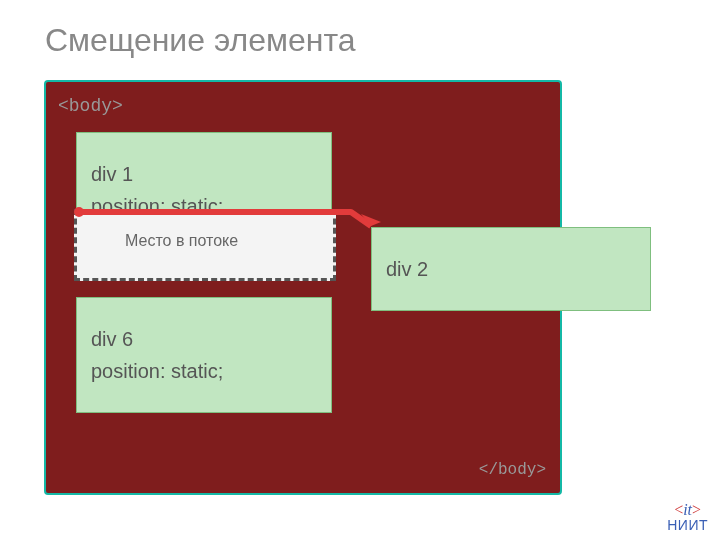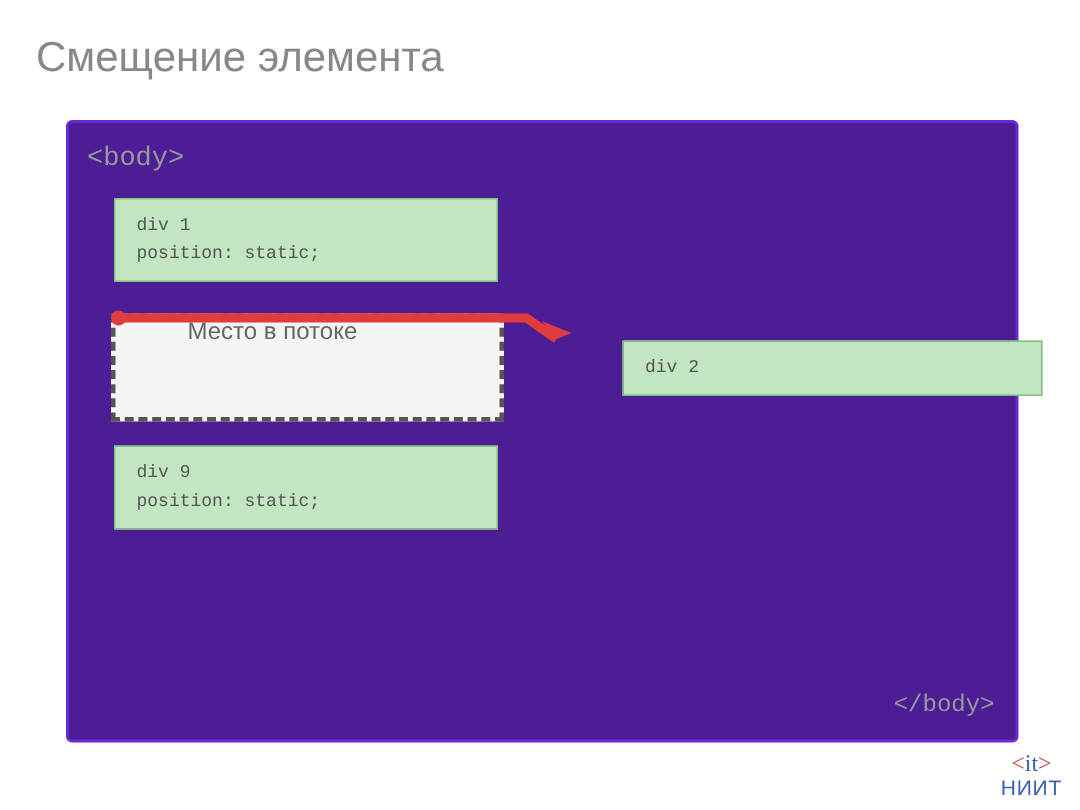--- a/index.html
+++ b/index.html
@@ -5,34 +5,34 @@
   * { box-sizing: border-box; margin: 0; padding: 0; }
   body {
     width: 720px;
     height: 540px;
     background: #fff;
     font-family: Arial, Helvetica, sans-serif;
     position: relative;
     overflow: hidden;
   }
   .slide-title {
-    font-size: 28px;
+    font-size: 32px;
     color: #888;
     font-weight: 400;
-    padding: 22px 0 0 24px;
+    padding: 22px 0 0 45px;
   }
   .body-frame {
     position: absolute;
     left: 44px;
     top: 80px;
-    width: 635px;
+    width: 518px;
     height: 415px;
-    border: 2px solid #6d28d9;
+    border: 2px solid #14b8a6;
     border-radius: 4px;
-    background: #4c1d95;
+    background: #7f1d1d;
   }
   .body-open {
     position: absolute;
     left: 12px;
     top: 14px;
     font-family: "Courier New", monospace;
     font-size: 18px;
     color: #999;
   }
   .body-close {
@@ -40,39 +40,39 @@
     right: 14px;
     bottom: 14px;
     font-family: "Courier New", monospace;
     font-size: 16px;
     color: #999;
   }
   .box {
     position: absolute;
     background: #c1e6c1;
     border: 1px solid #7fbf7f;
-    font-family: Liberation Mono, monospace;
-    font-size: 12px;
+    font-family: Liberation Sans, sans-serif;
+    font-size: 20px;
     color: #555;
-    padding: 8px 14px;
+    padding: 25px 14px;
     line-height: 1.6;
   }
   .box1 { left: 30px; top: 50px;  width: 256px; }
   .box3 { left: 30px; top: 215px; width: 256px; }
-  .box2 { left: 325px; top: 145px; width: 280px; margin-left: 44px; }
+  .box2 { left: 325px; top: 145px; width: 280px; }
   .placeholder {
     position: absolute;
     left: 28px;
     top: 127px;
     width: 262px;
     height: 72px;
     border: 3px dashed #555;
     background: #f4f4f4;
     display: flex;
-    align-items: flex-start;
+    align-items: center;
     padding: 0 0 8px 48px;
     font-size: 16px;
     color: #666;
     line-height: 1.2;
   }
   .arrow-svg {
     position: absolute;
     left: 25px;
     top: 118px;
     width: 320px;
@@ -81,20 +81,21 @@
   }
   .logo {
     position: absolute;
     right: 12px;
     bottom: 8px;
     text-align: center;
     line-height: 1;
   }
   .logo .it {
     font-family: Georgia, serif;
+    font-style: italic;
     font-size: 16px;
     color: #3a5fb5;
   }
   .logo .angle {
     font-family: Georgia, serif;
     font-size: 16px;
     color: #d04040;
   }
   .logo .niit {
     font-size: 14px;
@@ -124,21 +125,21 @@
     <circle cx="8" cy="12" r="5" fill="#e23b3b"></circle>
     <path d="M 8 12 L 280 12 L 300 26" stroke="#e23b3b" stroke-width="6" fill="none" stroke-linejoin="round"></path>
     <polygon points="300,26 290,14 310,22" fill="#e23b3b"></polygon>
   </svg>
 
   <div class="box box2">
     <div>div 2</div>
   </div>
 
   <div class="box box3">
-    <div>div 9</div>
+    <div>div 6</div>
     <div>position: static;</div>
   </div>
 
   <div class="body-close">&lt;/body&gt;</div>
 </div>
 
 <div class="logo">
   <span class="angle">&lt;</span><span class="it">it</span><span class="angle">&gt;</span>
   <span class="niit">НИИТ</span>
 </div>

